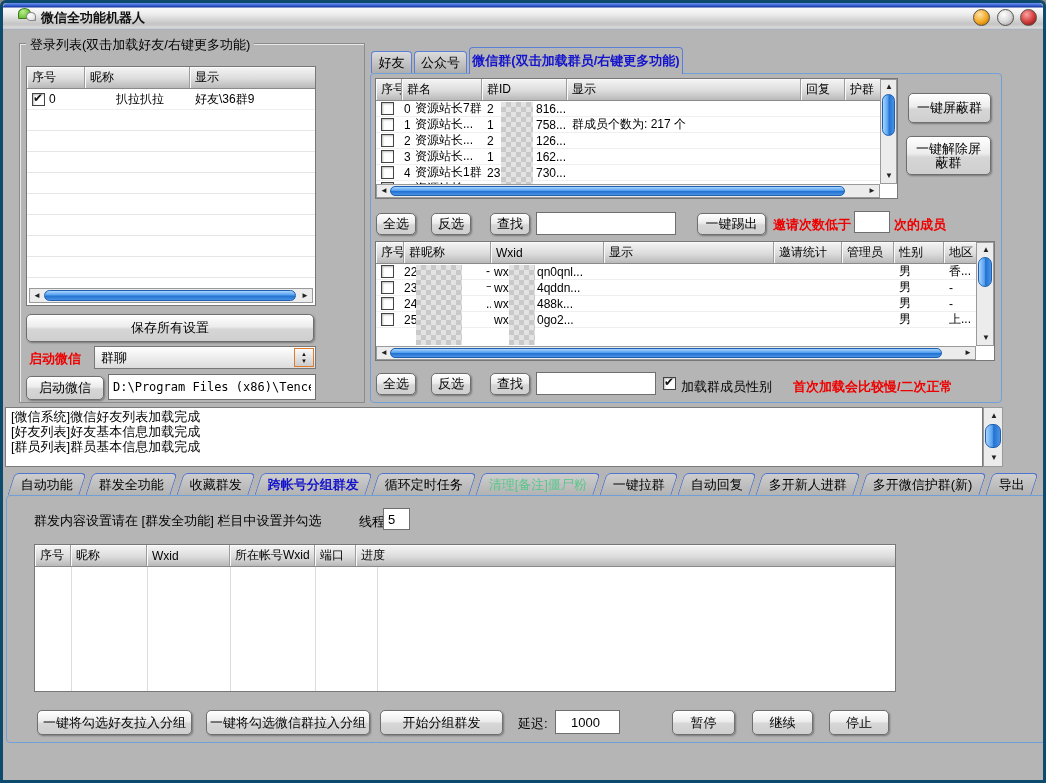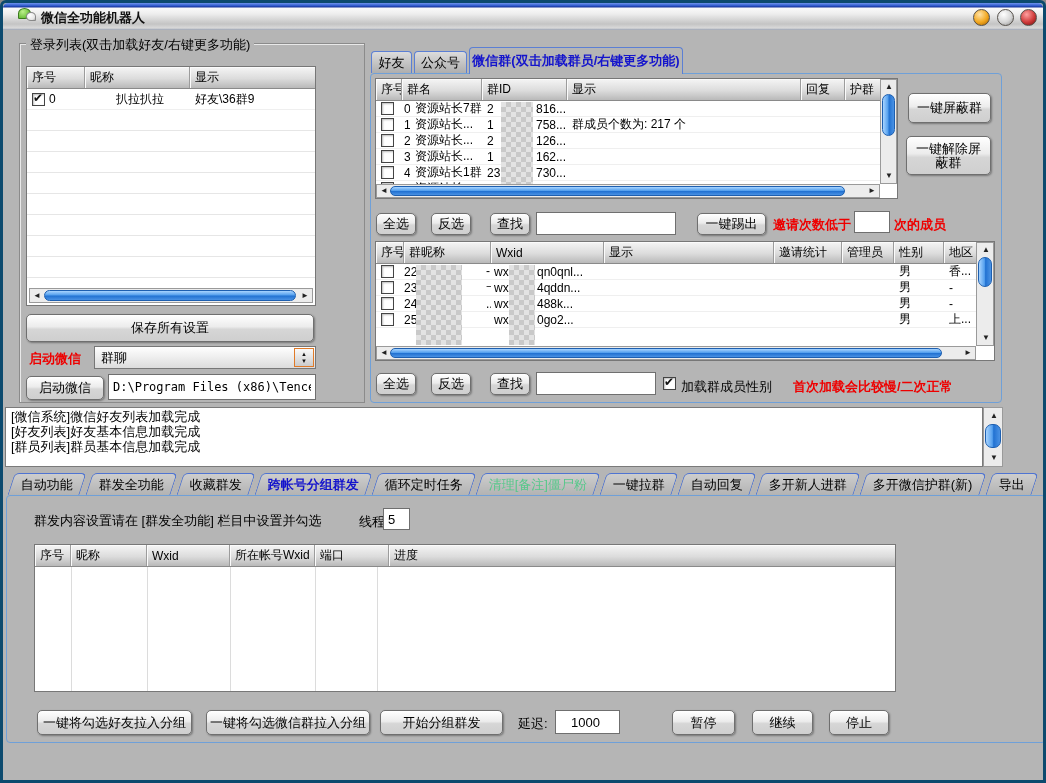--- a/index.html
+++ b/index.html
@@ -441,21 +441,21 @@
     <span class="lbl" style="left:27px;top:16px;">群发内容设置请在 [群发全功能] 栏目中设置并勾选</span>
     <span class="lbl" style="left:352px;top:17px;">线程:</span>
     <input class="tbox" style="left: 376px; top: 12px; width: 27px; height: 22px;" value="5">
 
     <div class="tbl" style="left:27px;top:48px;width:862px;height:148px;">
       <div class="thead" style="width:860px;">
         <div class="th" style="width:36px;">序号</div>
         <div class="th" style="width:76px;">昵称</div>
         <div class="th" style="width:83px;">Wxid</div>
         <div class="th" style="width:85px;">所在帐号Wxid</div>
-        <div class="th" style="width:74px;">端口</div>
+        <div class="th" style="width:41px;">端口</div>
         <div class="th" style="flex:1;border-right:none;">进度</div>
       </div>
       <div class="tbody" style="left:0;top:22px;width:860px;height:124px;">
         <span class="vline" style="left:36px;"></span>
         <span class="vline" style="left:112px;"></span>
         <span class="vline" style="left:195px;"></span>
         <span class="vline" style="left:280px;"></span>
         <span class="vline" style="left:342px;"></span>
       </div>
     </div>

